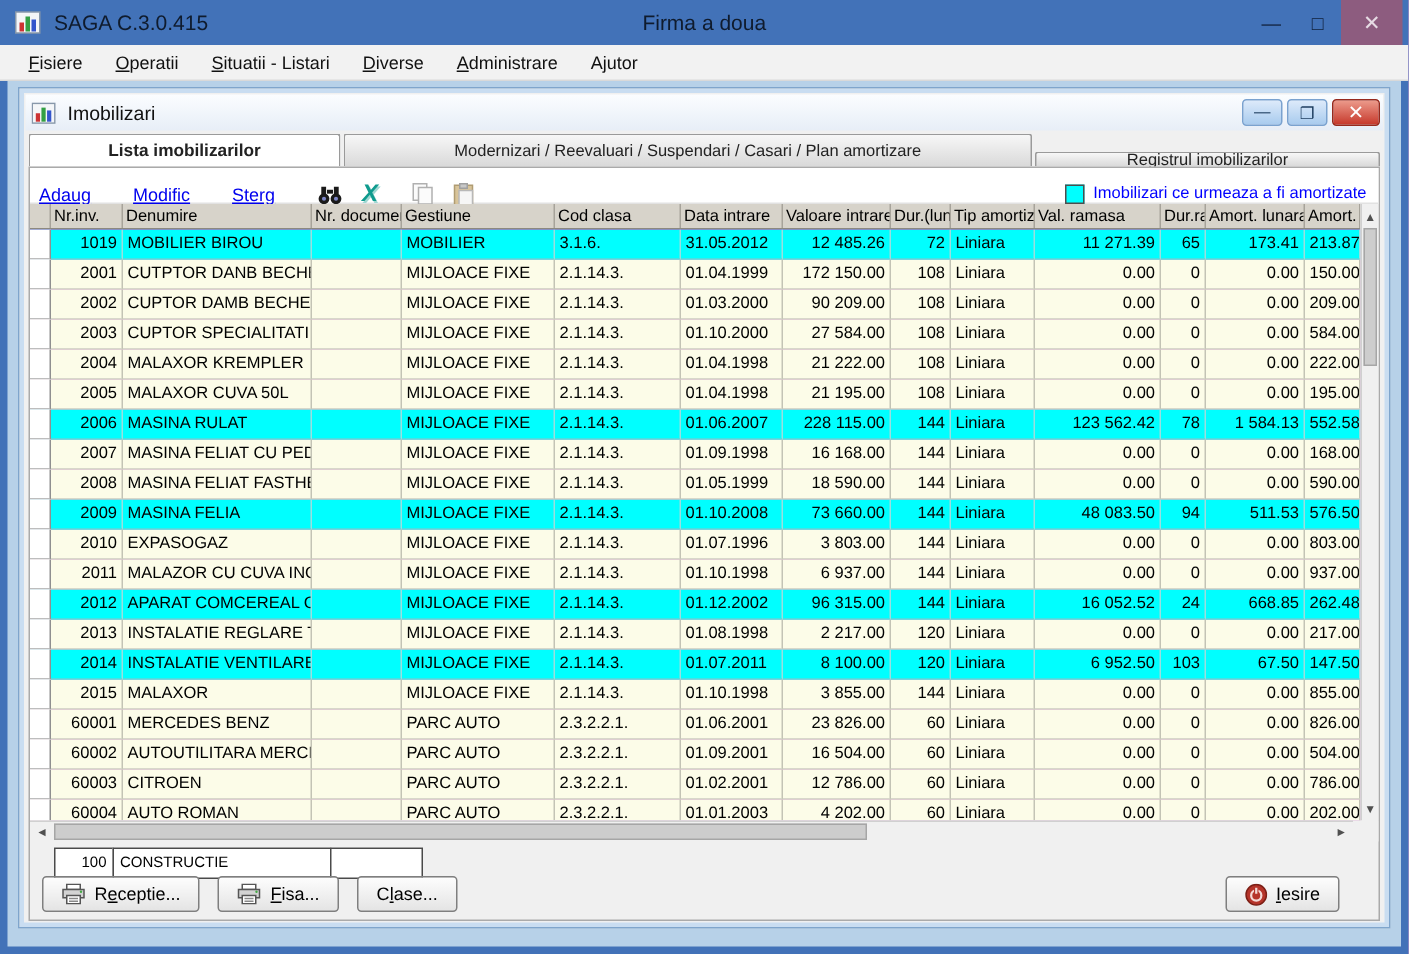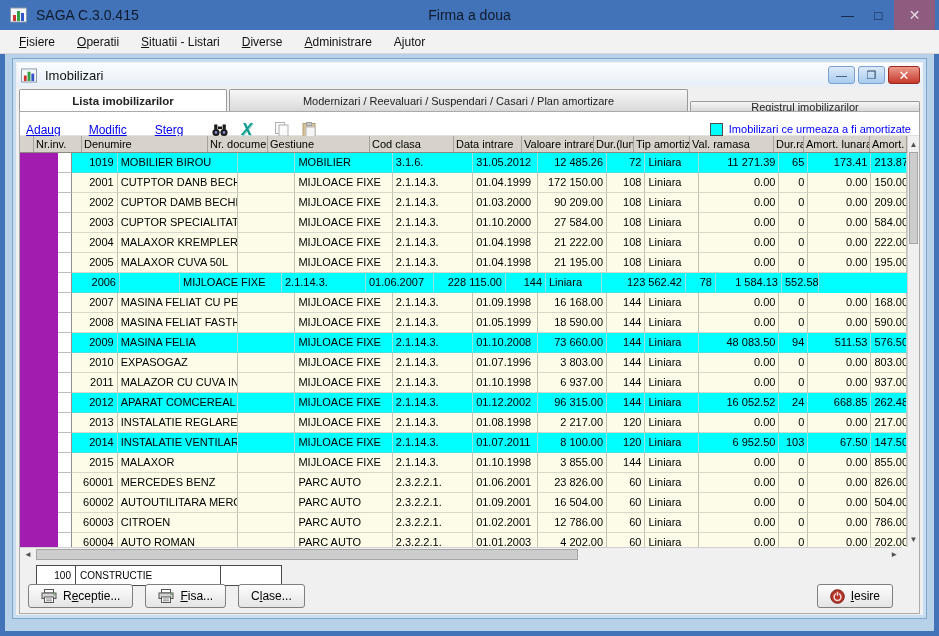--- a/index.html
+++ b/index.html
@@ -37,21 +37,21 @@
   .tlink{color:#0000ee;text-decoration:underline;font-size:12px;margin-right:28px;}
   .ticon{margin-right:12px;display:flex;align-items:center;}
   .excel-x{color:#0f9b8e;font-weight:bold;font-style:italic;font-size:16px;text-shadow:1px 1px 0 #9fd8d2;}
   .legend{margin-left:auto;display:flex;align-items:flex-start;gap:6px;font-size:11px;color:#0000ff;}
   .legend .sw{width:13px;height:13px;border:1px solid #4d4d4d;}
   
   .gridwrap{display:flex;margin:0;}
   .grid{width:887px;background:#fff;}
   .ghead{display:flex;height:17px;background:#d7d3ca;border-bottom:1px solid #8d897f;}
   .ghead .cell{font-size:11px;color:#000;line-height:16px;border-right:1px solid #a7a39a;padding:0 2px;overflow:hidden;white-space:nowrap;}
-  .gbody{height:394px;overflow:hidden;background:#a21caf;padding-left:38px;}
+  .gbody{height:394px;overflow:hidden;background:#a21caf;}
   .trow{display:flex;height:20px;background:#fcfce8;}
   .trow.hl{background:#00ffff;}
   .trow .cell{font-size:11px;line-height:19px;color:#000;border-right:1px solid #c3c3b5;border-bottom:1px solid #d8d8ca;padding:0 3px;overflow:hidden;white-space:nowrap;}
   .trow.hl .cell{border-right-color:#9adede;border-bottom-color:#49e0e0;}
   .trow .cell.sel{background:#fff;border-right:1px solid #8f8f8f;border-bottom:1px solid #bdbdbd;}
   .cell.num{text-align:right;}
   .c0{width:14px;}.c1{width:48px;}.c2{width:126px;}.c3{width:60px;}.c4{width:102px;}
   .c5{width:84px;}.c6{width:68px;}.c7{width:72px;}.c8{width:40px;}.c9{width:56px;}
   .c10{width:84px;}.c11{width:30px;}.c12{width:66px;}.c13{width:37px;}
   
@@ -286,20 +286,21 @@
                   <div class="cell c8 num">108</div>
                   <div class="cell c9">Liniara</div>
                   <div class="cell c10 num">0.00</div>
                   <div class="cell c11 num">0</div>
                   <div class="cell c12 num">0.00</div>
                   <div class="cell c13 num">195.00</div>
                 </div>
                 <div class="trow hl">
                   <div class="cell sel c0"></div>
                   <div class="cell c1 num">2006</div>
+                  <div class="cell c2">MASINA RULAT</div>
                   <div class="cell c3"></div>
                   <div class="cell c4">MIJLOACE FIXE</div>
                   <div class="cell c5">2.1.14.3.</div>
                   <div class="cell c6">01.06.2007</div>
                   <div class="cell c7 num">228 115.00</div>
                   <div class="cell c8 num">144</div>
                   <div class="cell c9">Liniara</div>
                   <div class="cell c10 num">123 562.42</div>
                   <div class="cell c11 num">78</div>
                   <div class="cell c12 num">1 584.13</div>

